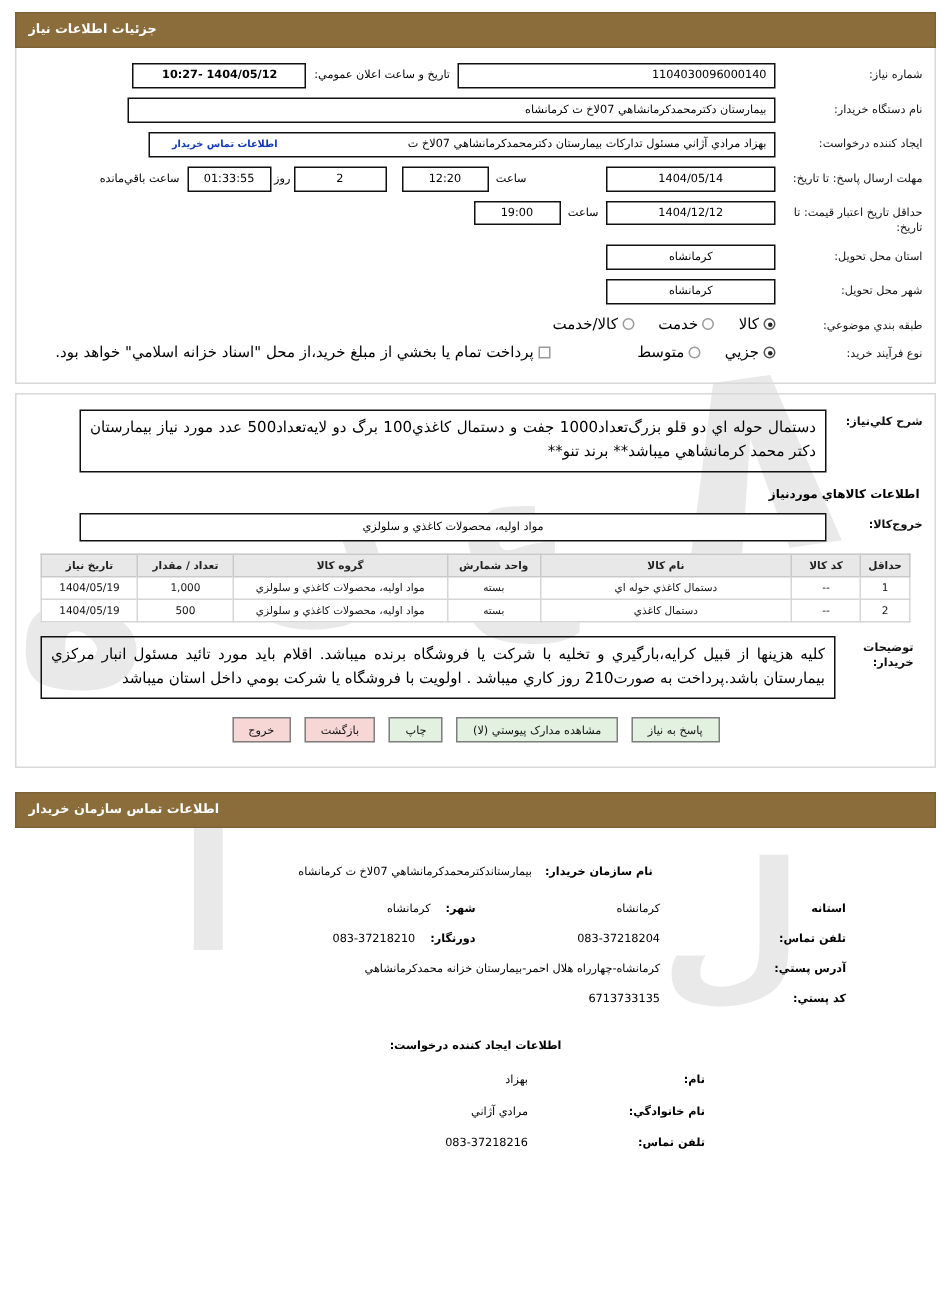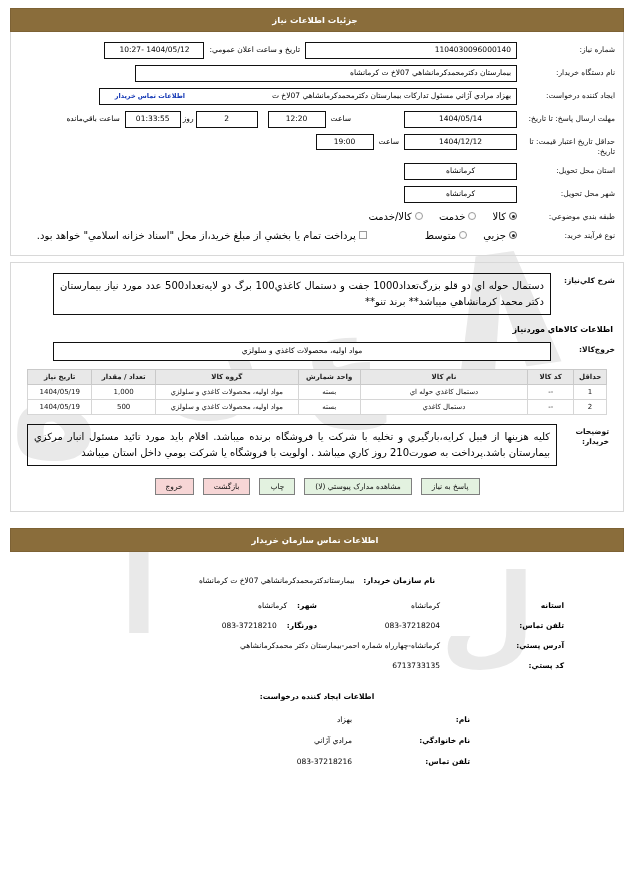--- a/index.html
+++ b/index.html
@@ -32,21 +32,21 @@
 
   .page{position:relative;z-index:1;}
 
   
   .bar{
     background:#8a6d3b;
     color:#ffffff;
     font-weight:bold;
     font-size:8.5px;
     padding:6px 12px 6px 8px;
-    text-align:center;
+    text-align:left;
     border:1px solid #7d6235;
   }
   .bar-wrap{padding:8px 10px 0 10px;}
 
   
   .card{
     border:1px solid #d8d8d8;
     border-top:none;
     margin:0 10px;
     padding:10px 8px 8px 8px;
@@ -265,26 +265,26 @@
   <div class="bar-wrap">
     <div class="bar">جزئيات اطلاعات نياز</div>
   </div>
 
   <div class="card">
 
     <div class="row">
       <div class="lbl">شماره نياز:</div>
       <div class="fld" style="width:212px;">1104030096000140</div>
       <div class="inline-lbl">تاريخ و ساعت اعلان عمومي:</div>
-      <div class="fld num" style="width:100px;">1404/05/12 -10:27</div>
+      <div class="fld num" style="width:116px;font-weight:bold;">1404/05/12 -10:27</div>
     </div>
 
     <div class="row">
       <div class="lbl">نام دستگاه خريدار:</div>
-      <div class="fld" style="width:382px;">بيمارستان  دکترمحمدکرمانشاهي 07لاخ ت کرمانشاه</div>
+      <div class="fld" style="width:432px;">بيمارستان  دکترمحمدکرمانشاهي 07لاخ ت کرمانشاه</div>
     </div>
 
     <div class="row">
       <div class="lbl">ايجاد کننده درخواست:</div>
       <div class="fld" style="width:418px;">بهزاد مرادي آژاني مسئول تداركات  بيمارستان  دکترمحمدکرمانشاهي 07لاخ ت</div>
       <div class="link" style="margin-right:-86px;">اطلاعات تماس خريدار</div>
     </div>
 
     <div class="row">
       <div class="lbl">مهلت ارسال پاسخ: تا تاريخ:</div>
@@ -440,21 +440,21 @@
         <span class="ilbl">تلفن تماس:</span>
         <span class="ival" style="padding-right:58px;">083-37218204</span>
       </div>
       <div class="g-cell">
         <span class="ilbl" style="min-width:auto;padding-left:10px;">دورنگار:</span>
         <span class="ival">083-37218210</span>
       </div>
 
       <div class="g-full">
         <span class="ilbl">آدرس پستي:</span>
-        <span class="ival" style="padding-right:58px;">کرمانشاه-چهارراه شماره احمر-بيمارستان دکتر محمدکرمانشاهي</span>
+        <span class="ival" style="padding-right:58px;">کرمانشاه-چهارراه هلال احمر-بيمارستان خزانه محمدکرمانشاهي</span>
       </div>
 
       <div class="g-full">
         <span class="ilbl">کد پستي:</span>
         <span class="ival" style="padding-right:58px;">6713733135</span>
       </div>
     </div>
 
     <div class="center-note">اطلاعات ايجاد کننده درخواست:</div>
 

